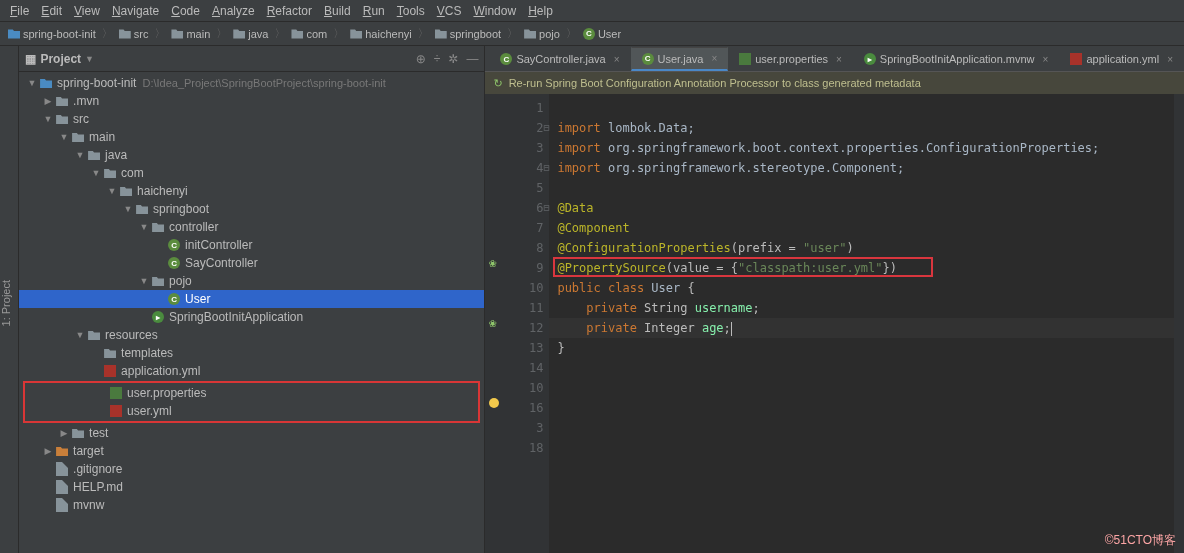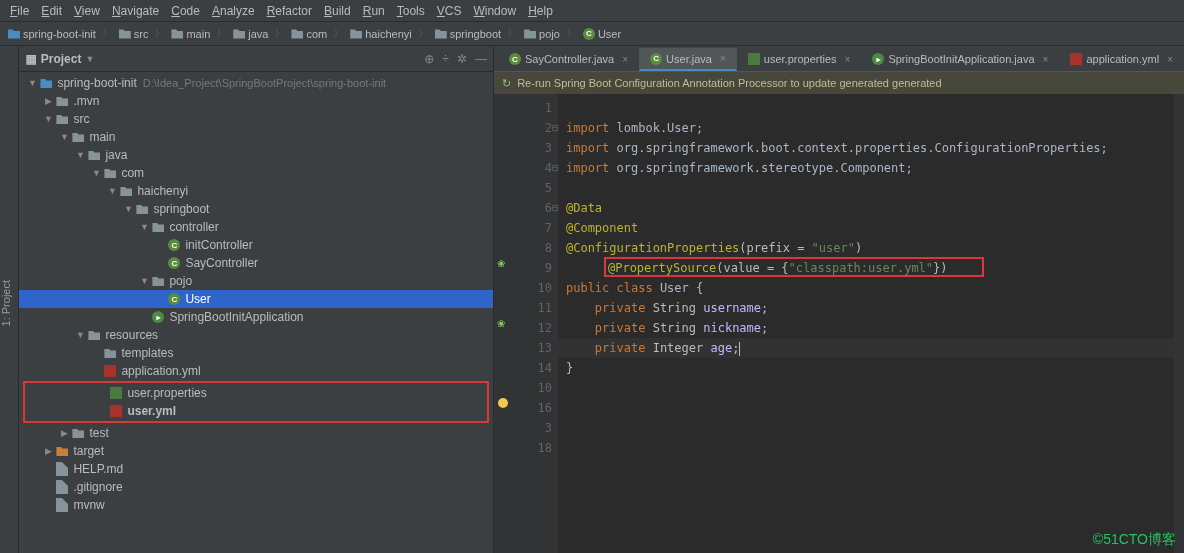--- a/index.html
+++ b/index.html
@@ -39,29 +39,29 @@
 .code-wrap { flex:1; display:flex; background:#2b2b2b; overflow:auto; }
 .gutter { width:44px; background:#313335; text-align:right; color:#606366; padding:4px 6px 4px 0; font-family:Consolas,monospace; font-size:12px; line-height:20px; }
 .gutter-line { height:20px; position:relative; }
 .code { flex:1; padding:4px 0; font-family:Consolas,monospace; font-size:12px; line-height:20px; }
 .code-line { height:20px; padding-left:8px; white-space:pre; position:relative; }
 .code-line.current { background:#323232; }
 .kw { color:#cc7832; }
 .str { color:#6a8759; }
 .ann { color:#bbb529; }
 .type { color:#a9b7c6; }
-.field { color:#c4b5fd; }
+.field { color:#86efac; }
 .pkg { color:#a9b7c6; }
 .caret-line { border-left:1px solid #bbb; display:inline-block; height:14px; vertical-align:middle; }
 .fold { color:#606366; position:absolute; left:-6px; font-size:10px; }
 .marker-strip { width:10px; background:#313335; }
 .red-code-box { border:2px solid #d9363e; position:absolute; pointer-events:none; }
 .ico-bulb { width:10px; height:10px; background:#f2c94c; border-radius:50%; display:inline-block; position:absolute; left:4px; }
 .ico-reload { color:#8fc66b; }
-.watermark { position:absolute; right:8px; bottom:4px; color:#22c55e; font-size:14px; }
+.watermark { position:absolute; right:8px; bottom:4px; color:#fca5a5; font-size:12px; }
 .ico-file { width:12px; height:14px; background:#87939a; display:inline-block; position:relative; }
 .ico-file::after { content:''; position:absolute; top:0; right:0; border:3px solid #3c3f41; border-left-color:transparent; border-bottom-color:transparent; }
 .ico-yml { width:12px; height:12px; background:#a8322a; display:inline-block; }
 .ico-prop { width:12px; height:12px; background:#4a7a3e; display:inline-block; }
 </style>
 </head>
 <body>
 
 <div class="menubar" id="menubar">
     <span><u>F</u>ile</span>
@@ -264,21 +264,21 @@
           <span class="tree-label">application.yml</span>
         </div>
         <div class="red-box">
           <div class="tree-row" style="padding-left: 70px;">
             <span class="tree-caret"></span>
             <span class="tree-ico">
               <span class="ico-prop"></span>
             </span>
             <span class="tree-label">user.properties</span>
           </div>
-          <div class="tree-row" style="padding-left: 70px; font-weight: bold;">
+          <div class="tree-row" style="padding-left: 70px;">
             <span class="tree-caret"></span>
             <span class="tree-ico">
               <span class="ico-yml"></span>
             </span>
             <span class="tree-label">user.yml</span>
           </div>
         </div>
         <div class="tree-row" style="padding-left: 38px;">
           <span class="tree-caret">▶</span>
           <span class="tree-ico">
@@ -291,28 +291,28 @@
           <span class="tree-ico">
             <span class="ico-folder" style="background:#c97f3a"></span>
           </span>
           <span class="tree-label">target</span>
         </div>
         <div class="tree-row" style="padding-left: 22px;">
           <span class="tree-caret"></span>
           <span class="tree-ico">
             <span class="ico-file"></span>
           </span>
+          <span class="tree-label">.gitignore</span>
+        </div>
+        <div class="tree-row" style="padding-left: 22px;">
+          <span class="tree-caret"></span>
+          <span class="tree-ico">
+            <span class="ico-file"></span>
+          </span>
           <span class="tree-label">HELP.md</span>
-        </div>
-        <div class="tree-row" style="padding-left: 22px;">
-          <span class="tree-caret"></span>
-          <span class="tree-ico">
-            <span class="ico-file"></span>
-          </span>
-          <span class="tree-label">.gitignore</span>
         </div>
         <div class="tree-row" style="padding-left: 22px;">
           <span class="tree-caret"></span>
           <span class="tree-ico">
             <span class="ico-file"></span>
           </span>
           <span class="tree-label">mvnw</span>
         </div>
       </div>
   </div>
@@ -328,32 +328,32 @@
           <span>User.java</span>
           <span class="close">×</span>
         </div>
         <div class="editor-tab">
           <span class="ico-prop"></span> 
           <span>user.properties</span>
           <span class="close">×</span>
         </div>
         <div class="editor-tab">
           <span class="ico-class" style="background:#4a8b3e">▸</span> 
-          <span>SpringBootInitApplication.java</span>
+          <span>SpringBootInitApplication.mvnw</span>
           <span class="close">×</span>
         </div>
         <div class="editor-tab">
           <span class="ico-yml"></span> 
           <span>application.yml</span>
           <span class="close">×</span>
         </div>
       </div>
     <div class="banner">
       <span class="ico-reload">↻</span>
-      <span>Re-run Spring Boot Configuration Annotation Processor to update generated generated</span>
+      <span>Re-run Spring Boot Configuration Annotation Processor to class generated metadata</span>
     </div>
     <div class="code-wrap">
       <div style="width: 20px; background: rgb(49, 51, 53); padding-top: 4px;" id="gutter-icons">
           <div style="height: 20px; position: relative;"></div>
           <div style="height: 20px; position: relative;"></div>
           <div style="height: 20px; position: relative;"></div>
           <div style="height: 20px; position: relative;"></div>
           <div style="height: 20px; position: relative;"></div>
           <div style="height: 20px; position: relative;"></div>
           <div style="height: 20px; position: relative;"></div>
@@ -390,34 +390,33 @@
           <div class="gutter-line">12</div>
           <div class="gutter-line">13</div>
           <div class="gutter-line">14</div>
           <div class="gutter-line">10</div>
           <div class="gutter-line">16</div>
           <div class="gutter-line">3</div>
           <div class="gutter-line">18</div>
         </div>
       <div class="code" id="code" style="position:relative;">
           <div class="code-line"></div>
-          <div class="code-line"><span class="fold">⊟</span><span class="kw">import</span> <span class="pkg">lombok.User;</span></div>
+          <div class="code-line"><span class="fold">⊟</span><span class="kw">import</span> <span class="pkg">lombok.Data;</span></div>
           <div class="code-line"><span class="kw">import</span> <span class="pkg">org.springframework.boot.context.properties.ConfigurationProperties;</span></div>
           <div class="code-line"><span class="fold">⊟</span><span class="kw">import</span> <span class="pkg">org.springframework.stereotype.Component;</span></div>
           <div class="code-line"></div>
           <div class="code-line"><span class="fold">⊟</span><span class="ann">@Data</span></div>
           <div class="code-line"><span class="ann">@Component</span></div>
           <div class="code-line"><span class="ann">@ConfigurationProperties</span>(prefix = <span class="str">"user"</span>)</div>
-          <div style="position: relative; height: 20px; margin-left: 42px;">
+          <div style="position: relative; height: 20px;">
             <div class="code-line" style="position: absolute; width: 100%;"><span class="ann">@PropertySource</span>(value = {<span class="str">"classpath:user.yml"</span>})</div>
             <div class="red-code-box" style="left: 4px; top: -1px; width: 380px; height: 20px;"></div>
           </div>
           <div class="code-line"><span class="kw">public class</span> <span class="type">User</span> {</div>
           <div class="code-line">    <span class="kw">private</span> String <span class="field">username</span>;</div>
-          <div class="code-line">    <span class="kw">private</span> String <span class="field">nickname</span>;</div>
           <div class="code-line current">    <span class="kw">private</span> Integer <span class="field">age</span>;<span class="caret-line"></span></div>
           <div class="code-line">}</div>
           <div class="code-line"></div>
         </div>
       <div class="marker-strip"></div>
     </div>
   </div>
 </div>
 
 <div class="watermark">©51CTO博客</div>

